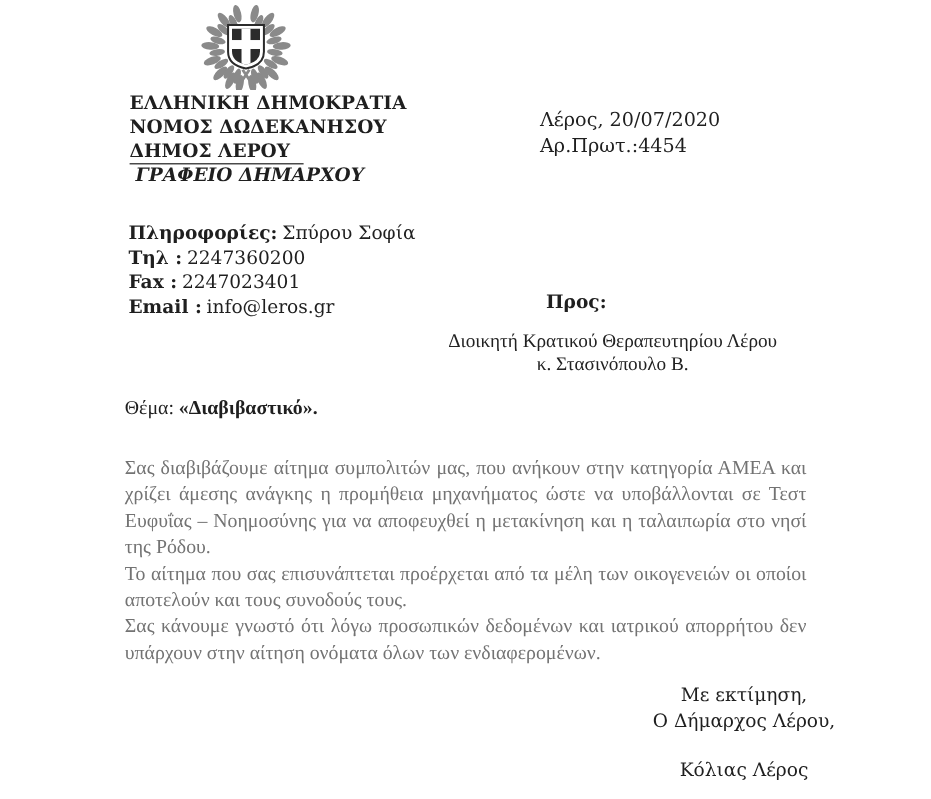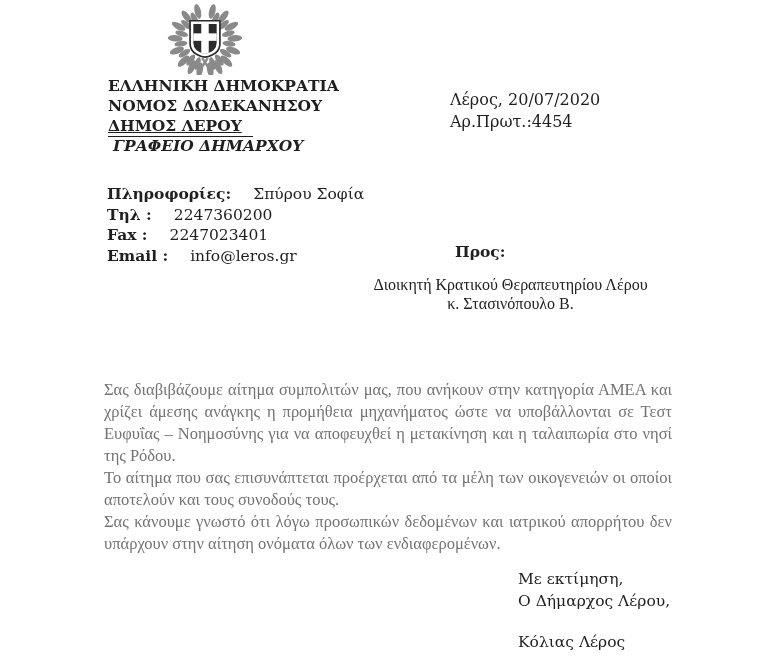--- a/index.html
+++ b/index.html
@@ -14,29 +14,29 @@
   
   .emblem { position:absolute; left:149px; top:2px; width:112px; height:73px; }
 
   
   .header-block {
     position:absolute; left:108px; top:76px;
     font-size:15.5px; font-weight:bold; line-height:20px;
     white-space:nowrap;
   }
   .header-block > div { height:20px; }
-  .dimos { display:inline-block; border-bottom:1.6px solid #1f1f1f; padding-right:11px;text-decoration:underline; }
+  .dimos { display:inline-block; border-bottom:1.6px solid #1f1f1f; padding-right:11px; }
   .grafeio { font-style:italic; padding-left:5px; }
 
   
   .meta-block { position:absolute; left:450px; top:89px; font-size:16px; line-height:22px; }
 
   
   .contact-block { position:absolute; left:107px; top:184px; font-size:15.5px; line-height:20.5px; white-space:nowrap; }
-  .contact-block .lbl { font-weight:bold; margin-right:22px; }
+  .contact-block .lbl { font-weight:bold; margin-right:4px; }
 
   
   .to-label { position:absolute; left:455px; top:242px; font-size:15.5px; font-weight:bold;text-align:right; }
   .recipient {
     position:absolute; left:350px; top:275px; width:321px;
     text-align:center;
     font-family:"Liberation Serif", serif;
     font-size:16px; line-height:19px;
     color:#222;
   }
@@ -54,20 +54,21 @@
     font-family:Liberation Serif, serif;
     font-size:16.5px; line-height:22px;
     text-align:justify;
     color:#737373;
   }
   .body-text p { margin:0; }
 
   
   .signature {
     position:absolute; left:518px; top:568px; width:204px;
+    text-align:center;
     font-size:15.5px; line-height:22px;
   }
   .sig-gap { height:19px; }
 </style>
 </head>
 <body>
 
 <div class="page">
 
   <svg class="emblem" viewBox="0 0 120 78" xmlns="http://www.w3.org/2000/svg">
@@ -149,20 +150,24 @@
       <span class="lbl">Email :</span><span>info@leros.gr</span>
     </div>
   </div>
 
   <div class="to-label">Προς:</div>
   <div class="recipient">
     <div>Διοικητή Κρατικού Θεραπευτηρίου Λέρου</div>
     <div>κ. Στασινόπουλο Β.</div>
   </div>
 
+  <div class="subject">
+    <span>Θέμα:</span>
+    <span class="subj-value">«Διαβιβαστικό».</span>
+  </div>
 
   <div class="body-text">
     <p>Σας διαβιβάζουμε αίτημα συμπολιτών μας, που ανήκουν στην κατηγορία ΑΜΕΑ και χρίζει άμεσης ανάγκης η προμήθεια μηχανήματος ώστε να υποβάλλονται σε Τεστ Ευφυΐας – Νοημοσύνης για να αποφευχθεί η μετακίνηση και η ταλαιπωρία στο νησί της Ρόδου.</p>
     <p>Το αίτημα που σας επισυνάπτεται προέρχεται από τα μέλη των οικογενειών οι οποίοι αποτελούν και τους συνοδούς τους.</p>
     <p>Σας κάνουμε γνωστό ότι λόγω προσωπικών δεδομένων και ιατρικού απορρήτου δεν υπάρχουν στην αίτηση ονόματα όλων των ενδιαφερομένων.</p>
   </div>
 
   <div class="signature">
     <div>Με εκτίμηση,</div>
     <div>Ο Δήμαρχος Λέρου,</div>

